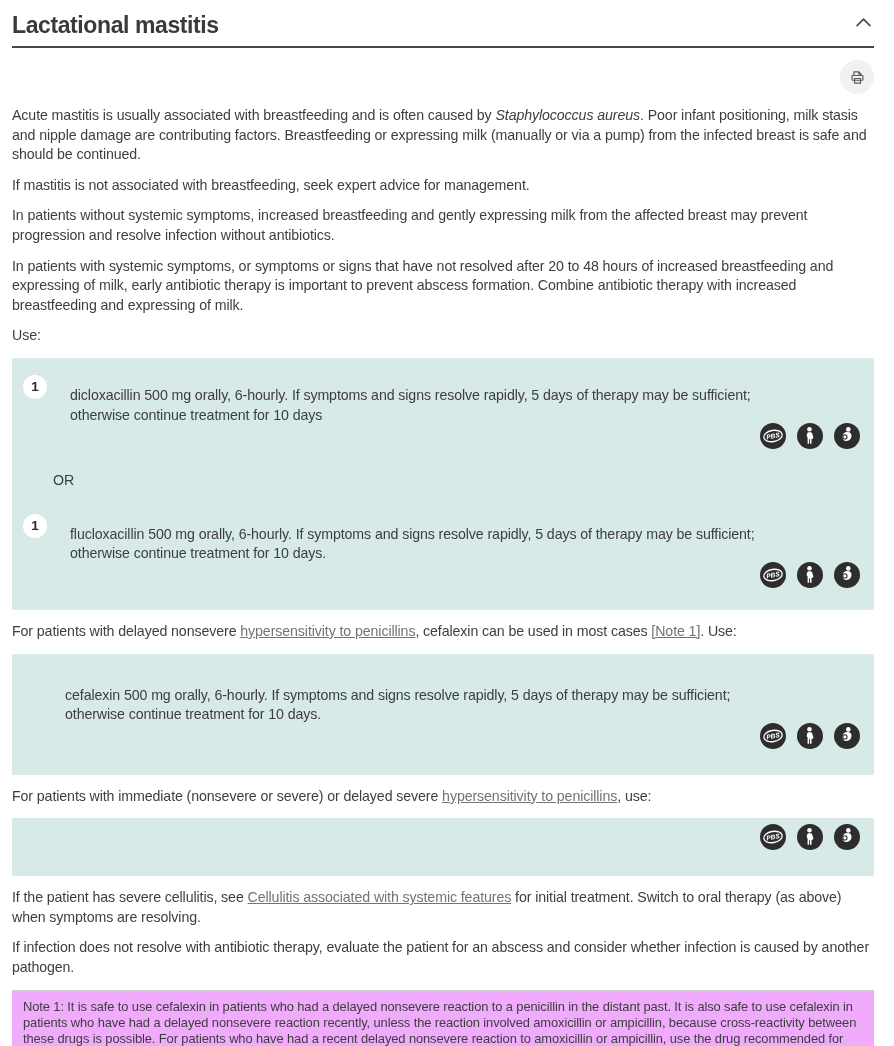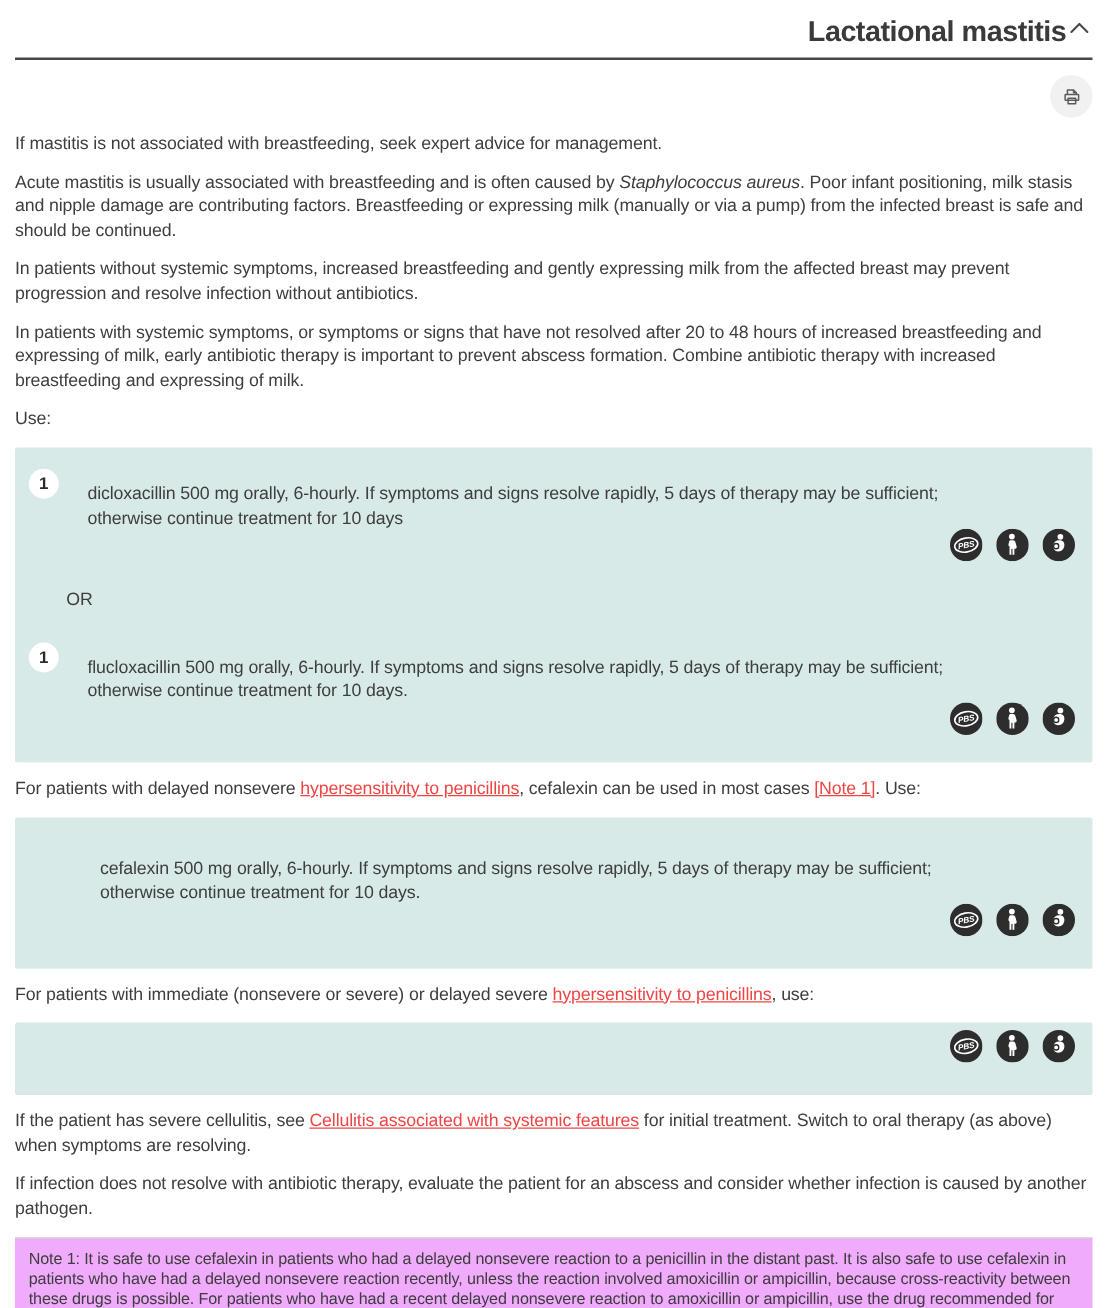--- a/index.html
+++ b/index.html
@@ -6,49 +6,49 @@
   html, body { margin: 0; padding: 0; background: #ffffff; }
   body {
     width: 894px;
     font-family: "Liberation Sans", sans-serif;
     color: #3e3e3e;
     letter-spacing: -0.1px;
   }
   .page { width: 894px; min-height: 1046px; padding: 10px 20px 14px 12px; }
 
   
-  .topic-header { display: flex; justify-content: flex-end; align-items: flex-start; }
+  .topic-header { display: flex; justify-content: space-between; align-items: flex-start; }
   .topic-header h1 {
     margin: 0; font-size: 23px; line-height: 30px; font-weight: bold;
     color: #3a3a3a; letter-spacing: -0.4px;
   }
   .collapse-btn {
     background: none; border: none; padding: 6px 2px; cursor: pointer; line-height: 0;
   }
   .title-rule { border: none; border-top: 2px solid #474747; margin: 6px 0 0 0; }
 
   
   .toolbar { display: flex; justify-content: flex-end; margin: 12px 0 12px 0; }
   .print-btn {
     width: 34px; height: 34px; border-radius: 50%; border: none; background: #f1f1f1;
     display: flex; align-items: center; justify-content: center; cursor: pointer; padding: 0;
   }
 
   
   p.body { margin: 0 0 11px 0; font-size: 14.2px; line-height: 19.6px; color: #3e3e3e; }
   p.body strong { font-weight: normal; }
   p.body em { font-style: italic; }
-  a.inline-link { color: #ef4444; text-decoration: underline; cursor: pointer; }
+  a.inline-link { color: #737373; text-decoration: underline; cursor: pointer; }
 
   
   .drug-box {
     background: #d7eae8; border-radius: 2px; margin: 12px 0;
     padding: 16px 14px 22px 11px;
   }
-  .drug-box.single { padding: 20px 14px 26px 26px; }
+  .drug-box.single { padding: 20px 14px 26px 11px; }
   .drug-item { display: flex; }
   .drug-num {
     flex: 0 0 24px; width: 24px; height: 24px; border-radius: 50%; background: #ffffff;
     color: #2b2b2b; font-weight: bold; font-size: 13.5px;
     display: flex; align-items: center; justify-content: center; margin: 1px 11px 0 0;
   }
   .drug-body { flex: 1; min-width: 0; }
   .drug-body.indent { margin-left: 30px; }
   .drug-text { margin: 12px; font-size: 14.2px; line-height: 19.6px; color: #3e3e3e; padding-right: 70px; }
   .drug-icons { display: flex; justify-content: flex-end; gap: 11px; margin-top: -14px; height: 26px; }
@@ -81,22 +81,22 @@
     <button class="print-btn" aria-label="Print">
       <svg width="19" height="19" viewBox="0 0 24 24" fill="none" stroke="#5a5a5a" stroke-width="1.5" stroke-linejoin="round">
         <path d="M7.5 9.5 V5 h6.2 l2.8 2.8 V9.5"></path>
         <path d="M13.7 5 v2.8 h2.8"></path>
         <rect x="5.2" y="9.5" width="13.6" height="6" rx="0.6"></rect>
         <rect x="8.2" y="13.3" width="7.6" height="5.7"></rect>
       </svg>
     </button>
   </div>
 
+  <p class="body">Acute mastitis is usually associated with breastfeeding and is often caused by <em>Staphylococcus aureus</em>. Poor infant positioning, milk stasis and nipple damage are contributing factors. Breastfeeding or expressing milk (manually or via a pump) from the infected breast is safe and should be continued.</p>
   <p class="body">If mastitis is not associated with breastfeeding, seek expert advice for management.</p>
-  <p class="body">Acute mastitis is usually associated with breastfeeding and is often caused by <em>Staphylococcus aureus</em>. Poor infant positioning, milk stasis and nipple damage are contributing factors. Breastfeeding or expressing milk (manually or via a pump) from the infected breast is safe and should be continued.</p>
   <p class="body">In patients without systemic symptoms, increased breastfeeding and gently expressing milk from the affected breast may prevent progression and resolve infection without antibiotics.</p>
   <p class="body">In patients with systemic symptoms, or symptoms or signs that have not resolved after 20 to 48 hours of increased breastfeeding and expressing of milk, early antibiotic therapy is important to prevent abscess formation. Combine antibiotic therapy with increased breastfeeding and expressing of milk.</p>
   <p class="body">Use:</p>
 
   <section class="drug-box">
     <div class="drug-item">
       <span class="drug-num">1</span>
       <div class="drug-body">
         <p class="drug-text">dicloxacillin 500 mg orally, 6-hourly. If symptoms and signs resolve rapidly, 5 days of therapy may be sufficient; otherwise continue treatment for 10 days</p>
         <div class="drug-icons">

